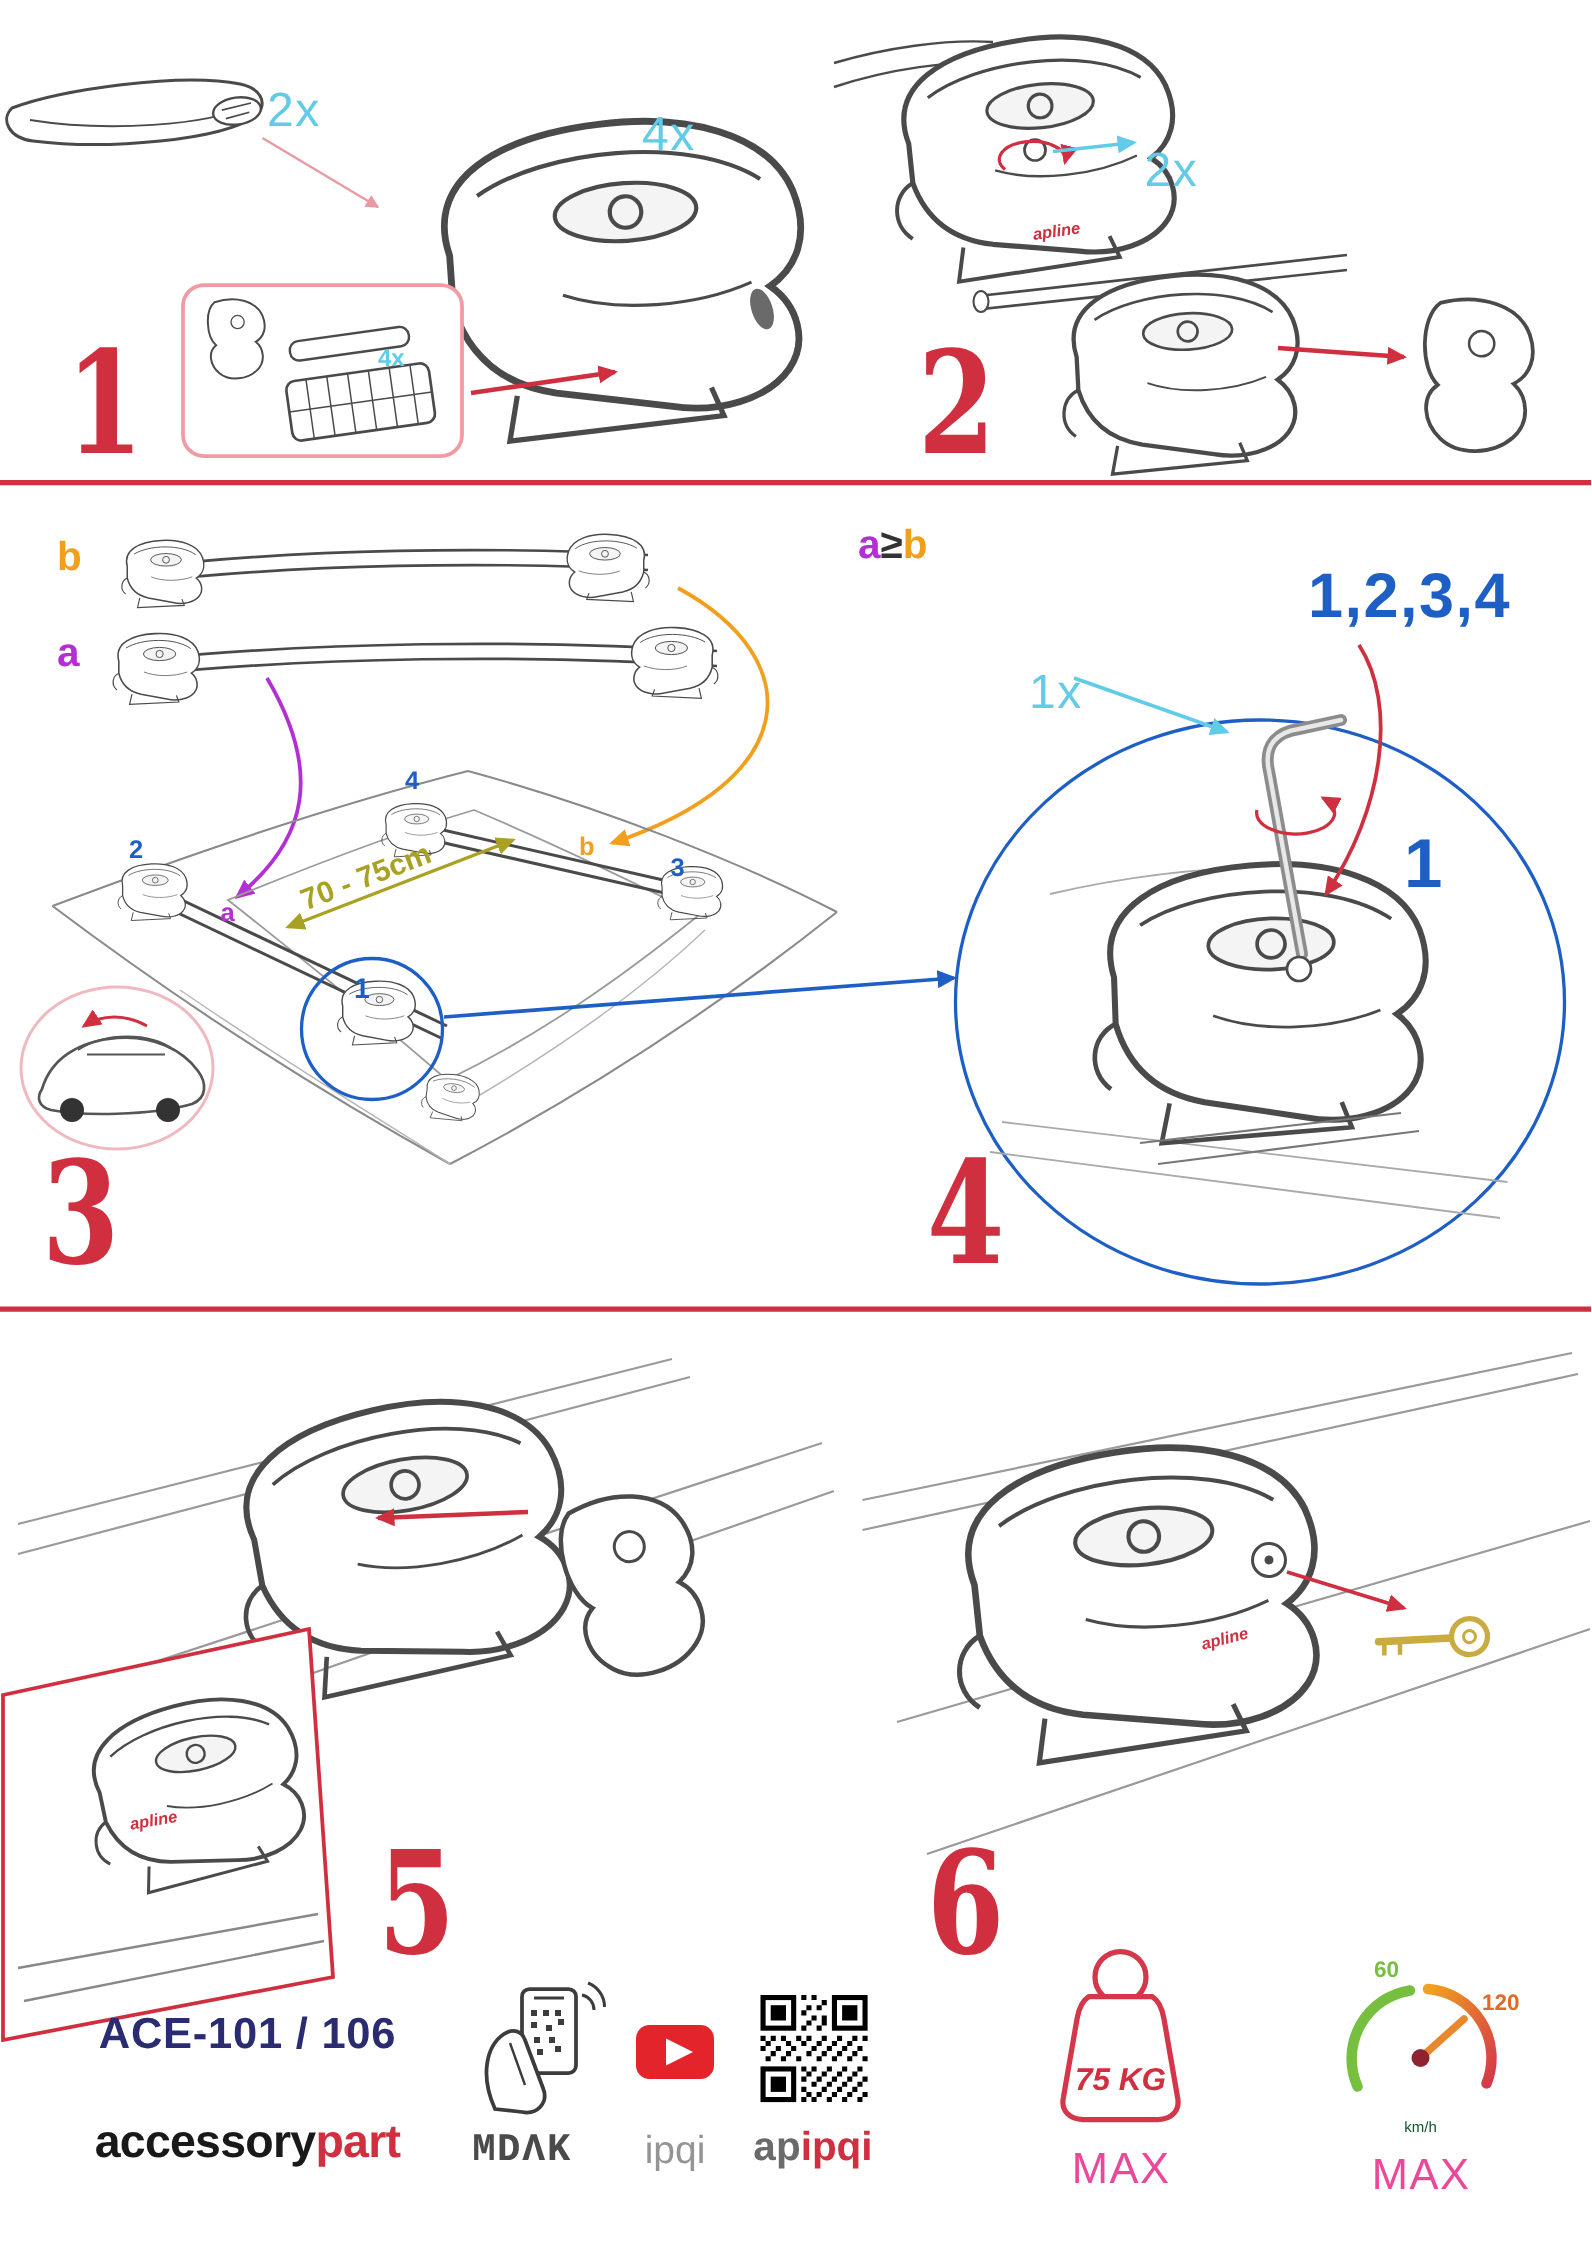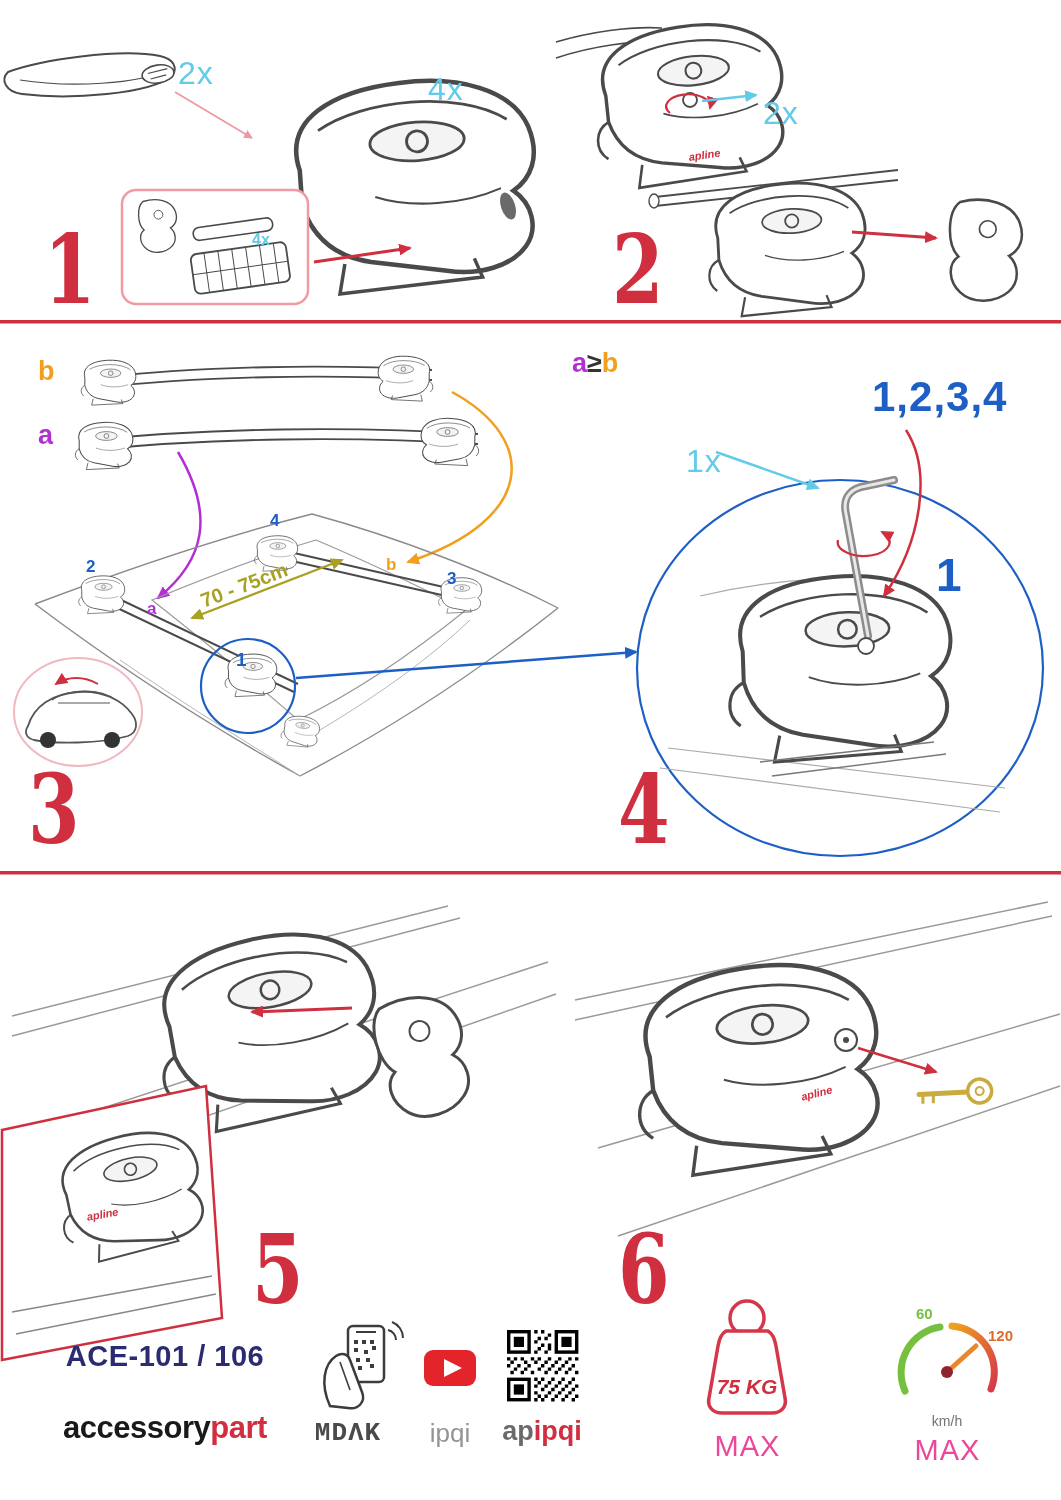--- a/index.html
+++ b/index.html
@@ -29,21 +29,21 @@
   .model{color:var(--navy);font-weight:700;font-size:29px;letter-spacing:.5px;}
   .brand{font-weight:700;font-size:31px;letter-spacing:-.5px;color:#191919;}
   .brand .red{color:var(--red);}
   .partner{font-weight:700;font-size:26px;color:#4a4a4a;letter-spacing:1px;font-family:Liberation Mono, monospace;}
   .partner-lite{font-size:26px;color:#949494;font-weight:400;}
   .apline .gray{color:#6a6a6a;}
   .apline .red{color:var(--red);}
   .apline{font-weight:700;font-size:27px;}
   .kg{color:var(--red);font-weight:700;font-size:21px;font-style:italic;}
   .max{color:#ec4899;font-size:29px;font-weight:400;letter-spacing:1px;}
-  .kmh{color:#737373;font-size:14px;}
+  .kmh{color:#14532d;font-size:10px;}
   .spd-low{color:#76bf3f;font-weight:700;font-size:15px;}
   .spd-high{color:#e06a28;font-weight:700;font-size:15px;}
   .ctr{text-align:center;}
 </style>
 </head>
 <body>
 
 <div class="page">
 
   <svg class="art" width="1061" height="1500" viewBox="0 0 1061 1500">

